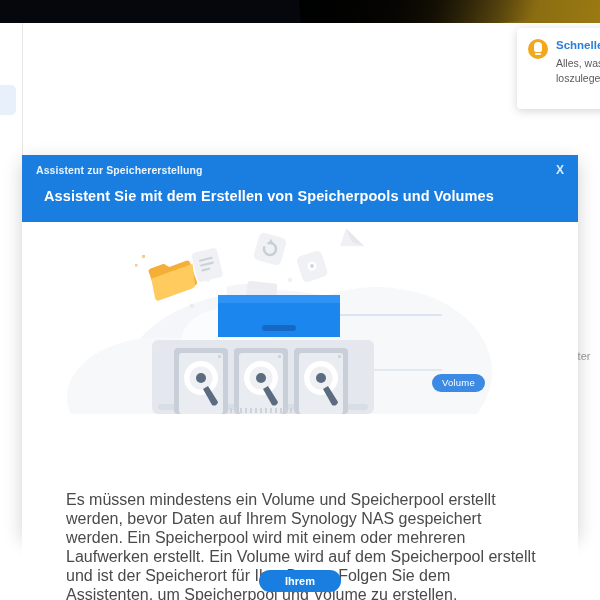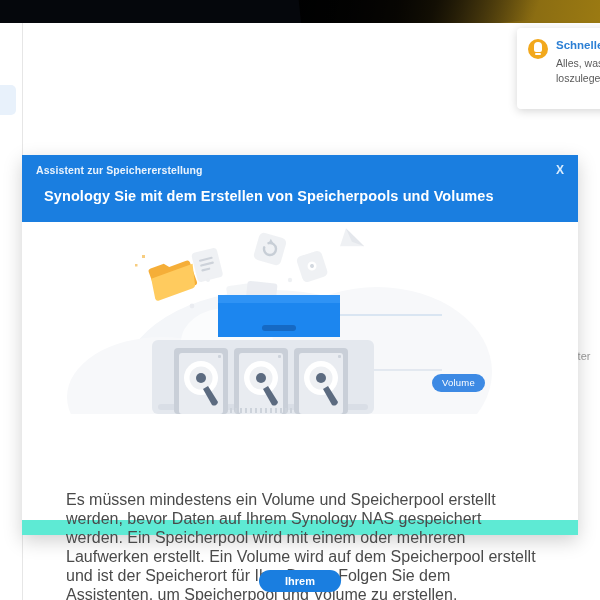--- a/index.html
+++ b/index.html
@@ -154,21 +154,21 @@
     left: 22px; top: 33px;
     font-size: 14.5px;
     font-weight: bold;
     color: #ffffff;
     letter-spacing: 0.1px;
   }
 
   .dlg-body {
     position: relative;
     width: 100%;
-    height: 298px;
+    height: 378px;
     background: #ffffff;
     padding: 0;
   }
 
   
   .illus {
     position: absolute;
     left: 0; top: 0;
     width: 556px; height: 192px;
     overflow: hidden;
@@ -239,21 +239,21 @@
       <div class="tip-text">Alles, was</div>
       <div class="tip-text">loszulegen</div>
     </div>
   </div>
 
   <div class="dialog">
 
     <div class="dlg-header">
       <div class="dlg-title-small">Assistent zur Speichererstellung</div>
       <div class="dlg-close">X</div>
-      <div class="dlg-heading">Synology Sie mit dem Erstellen von Speicherpools und Volumes</div>
+      <div class="dlg-heading">Assistent Sie mit dem Erstellen von Speicherpools und Volumes</div>
     </div>
 
     <div class="dlg-body">
 
       <div class="illus">
         <svg width="556" height="192" viewBox="0 0 556 192">
 
           <ellipse cx="250" cy="160" rx="150" ry="92" fill="#f4f6f9"></ellipse>
           <ellipse cx="355" cy="150" rx="115" ry="85" fill="#f7f8fa"></ellipse>
           <ellipse cx="140" cy="175" rx="95" ry="60" fill="#f7f8fa"></ellipse>

